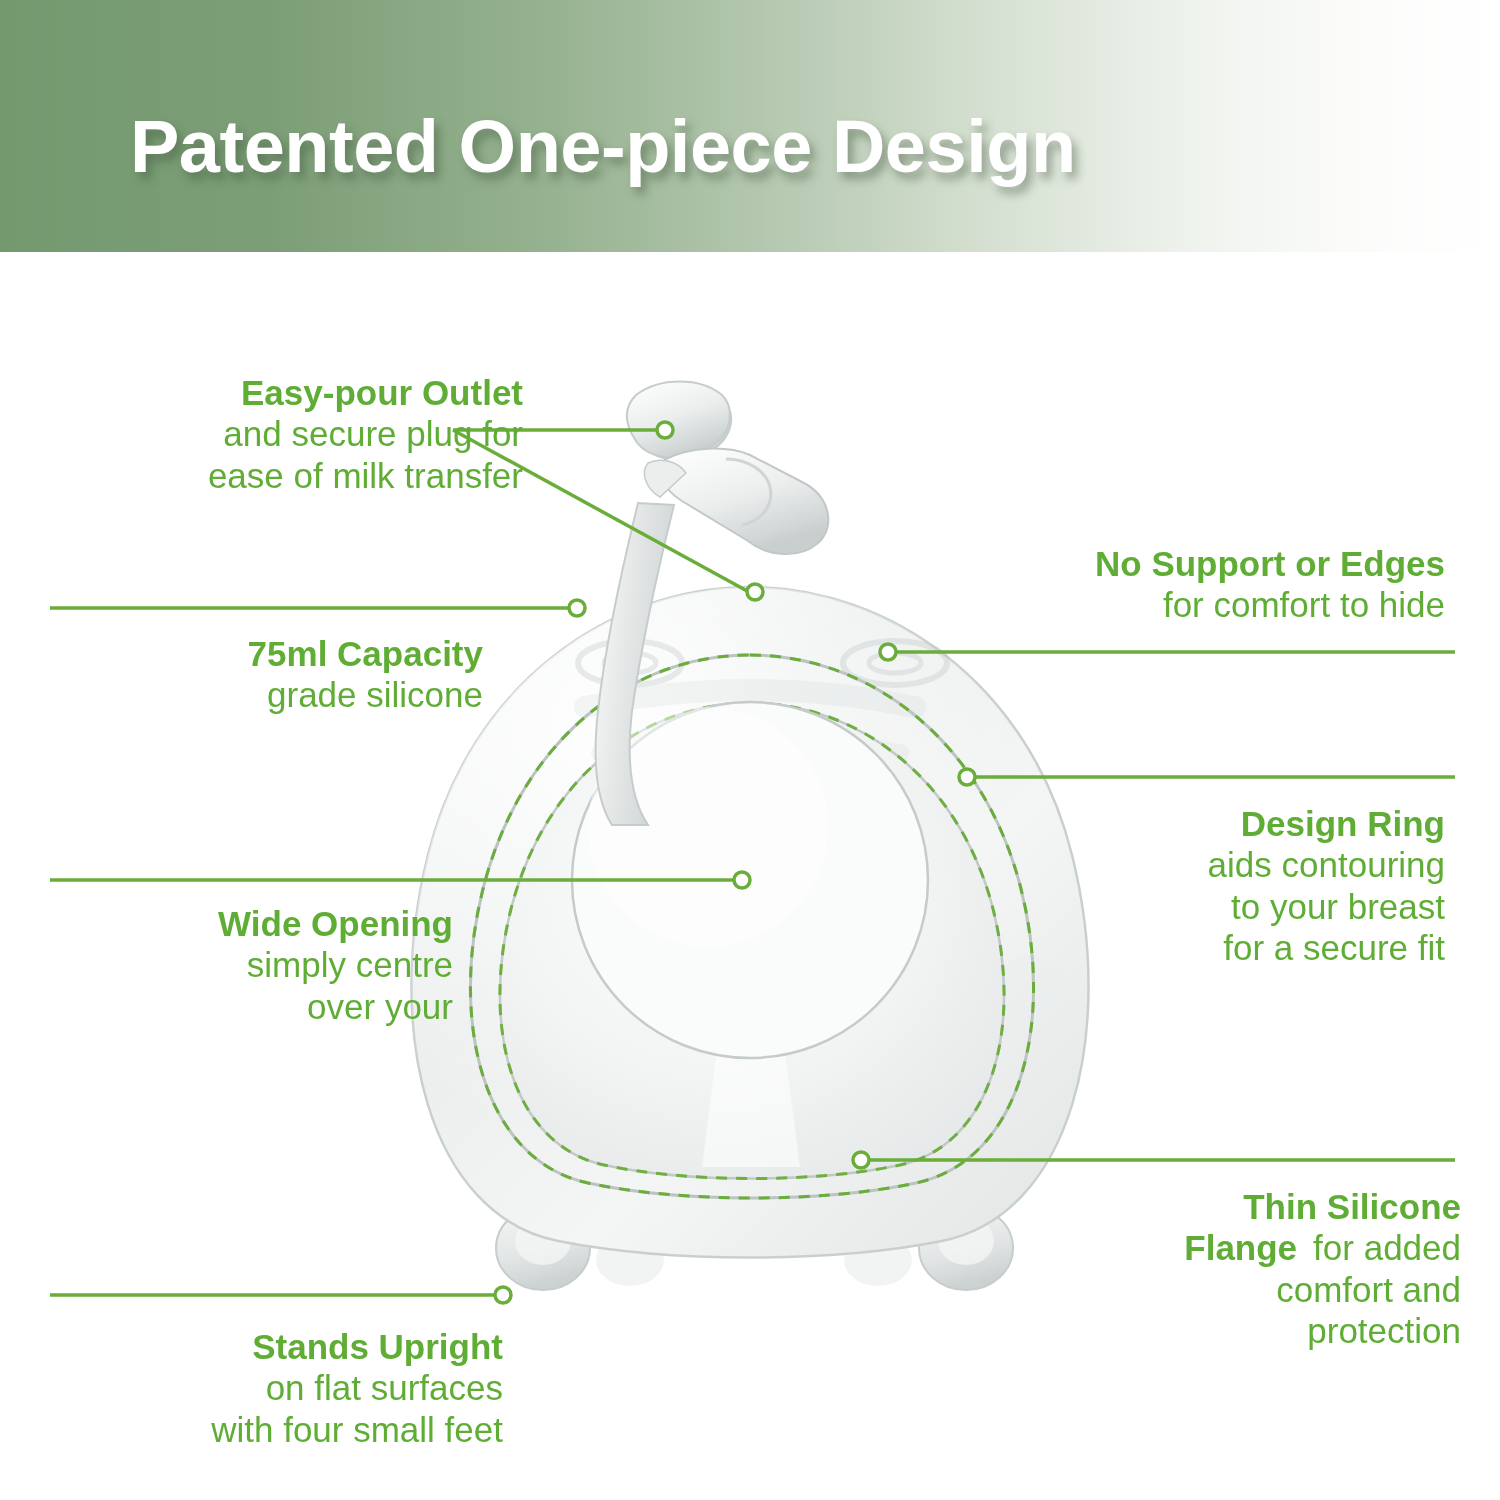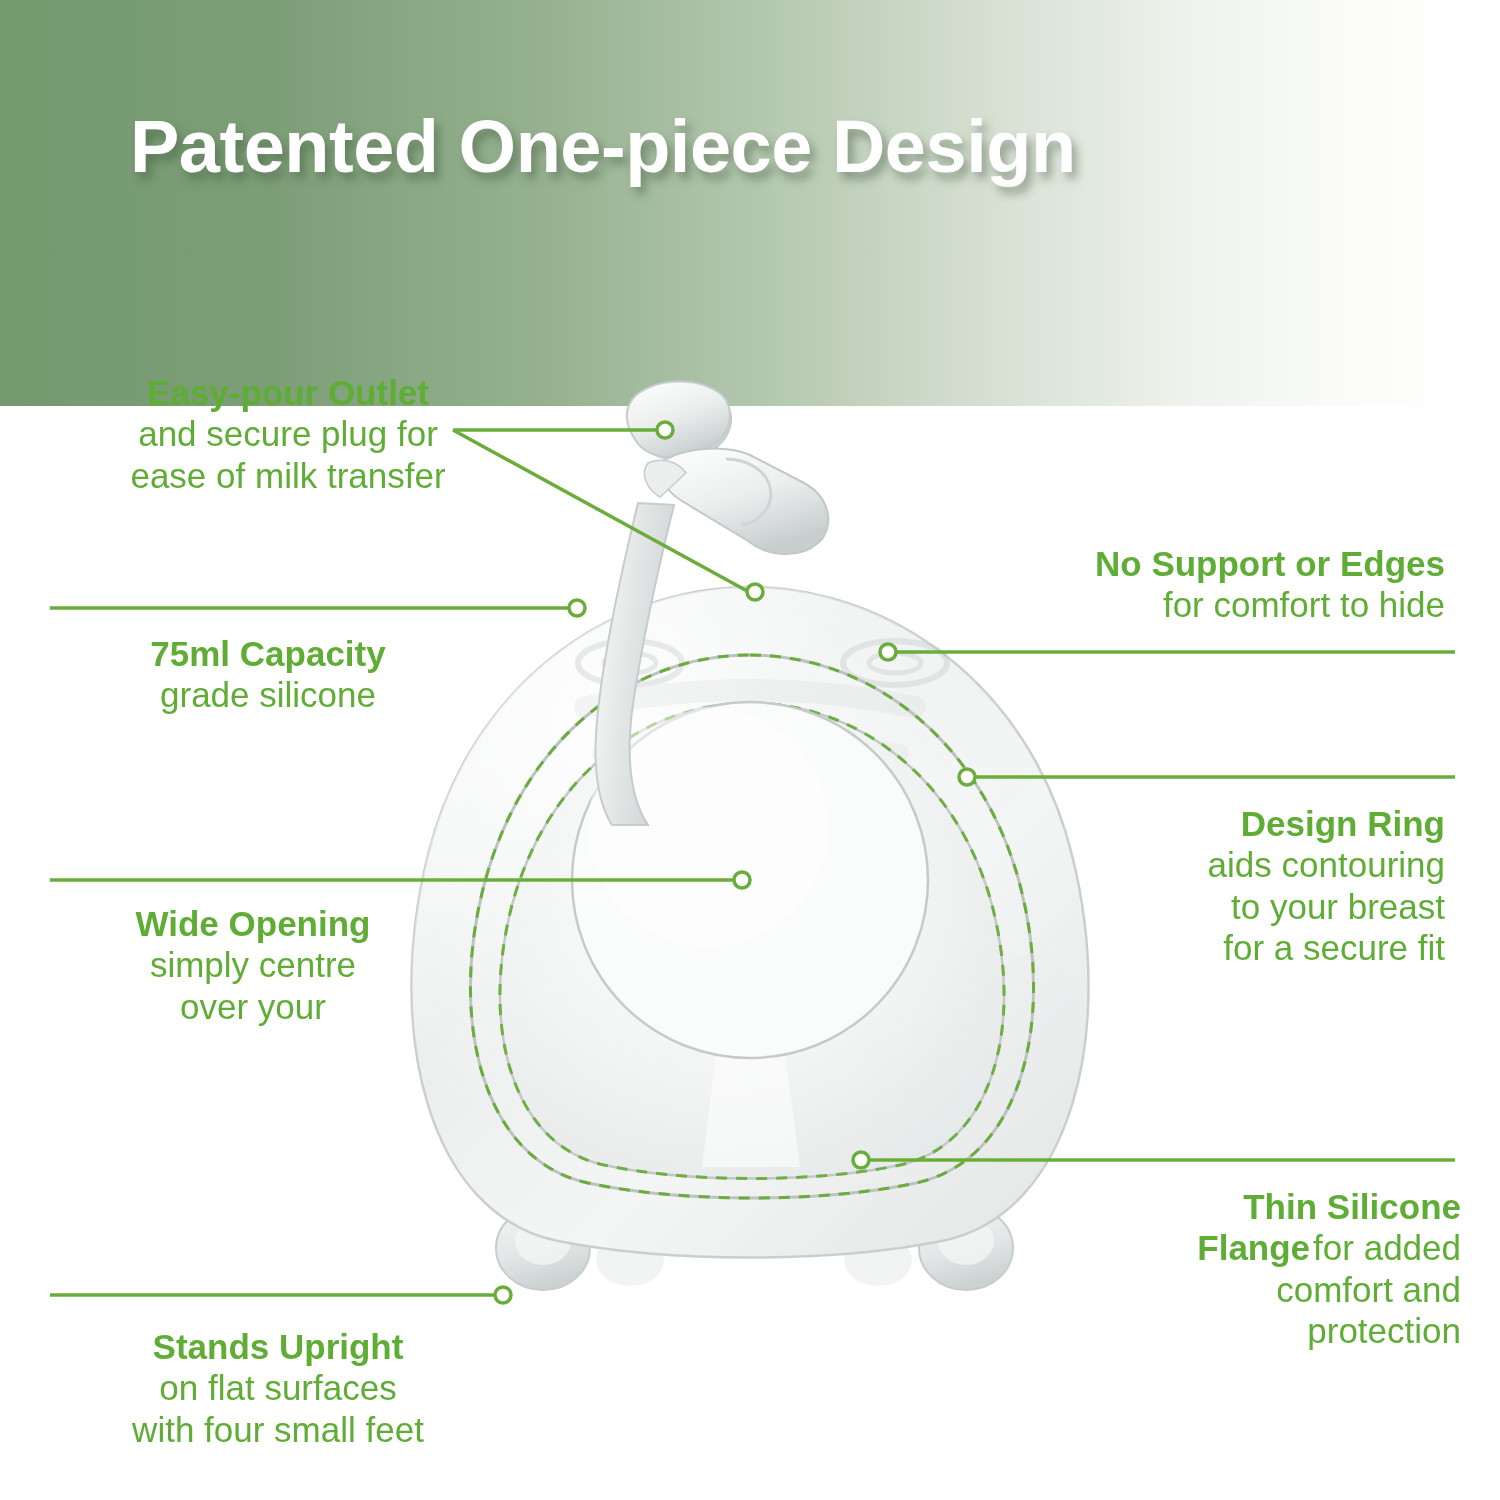--- a/index.html
+++ b/index.html
@@ -16,21 +16,21 @@
     height: 1500px;
     background: #ffffff;
     overflow: hidden;
   }
 
   
   #header-band {
     position: absolute;
     left: 0; top: 0;
     width: 1500px;
-    height: 406px;
+    height: 252px;
     background: linear-gradient(to right,
         #74996f 0%,
         #7c9e77 18%,
         #95b18f 36%,
         #b6c9b1 52%,
         #d6e0d2 66%,
         #eef2ec 79%,
         #fbfcfa 90%,
         #ffffff 100%);
   }
@@ -47,21 +47,21 @@
   }
 
   
   .callout {
     position: absolute;
     color: #5fad35;
     font-size: 35px;
     line-height: 1.18;
   }
   .callout .hd { font-weight: bold; }
-  .callout.left  { text-align: center; }
+  .callout.left  { text-align: right; }
   .callout.right { text-align: right; }
 
   
   #leaders {
     position: absolute;
     left: 0; top: 0;
     width: 1500px;
     height: 1500px;
     pointer-events: none;
   }
@@ -285,19 +285,19 @@
     <div>aids contouring</div>
     <div>to your breast</div>
     <div>for a secure fit</div>
   </div>
 
   <div class="callout right" style="right:39px; top:1186px; width:470px;">
     <div>
       <span class="hd">Thin Silicone</span>
     </div>
     <div>
-      <span class="hd">Flange</span><span style="margin-left:3px;">for added</span>
+      <span class="hd">Flange</span><span style="margin-left:16px;">for added</span>
     </div>
     <div>comfort and</div>
     <div>protection</div>
   </div>
 
 </div>
 
 </body></html>

